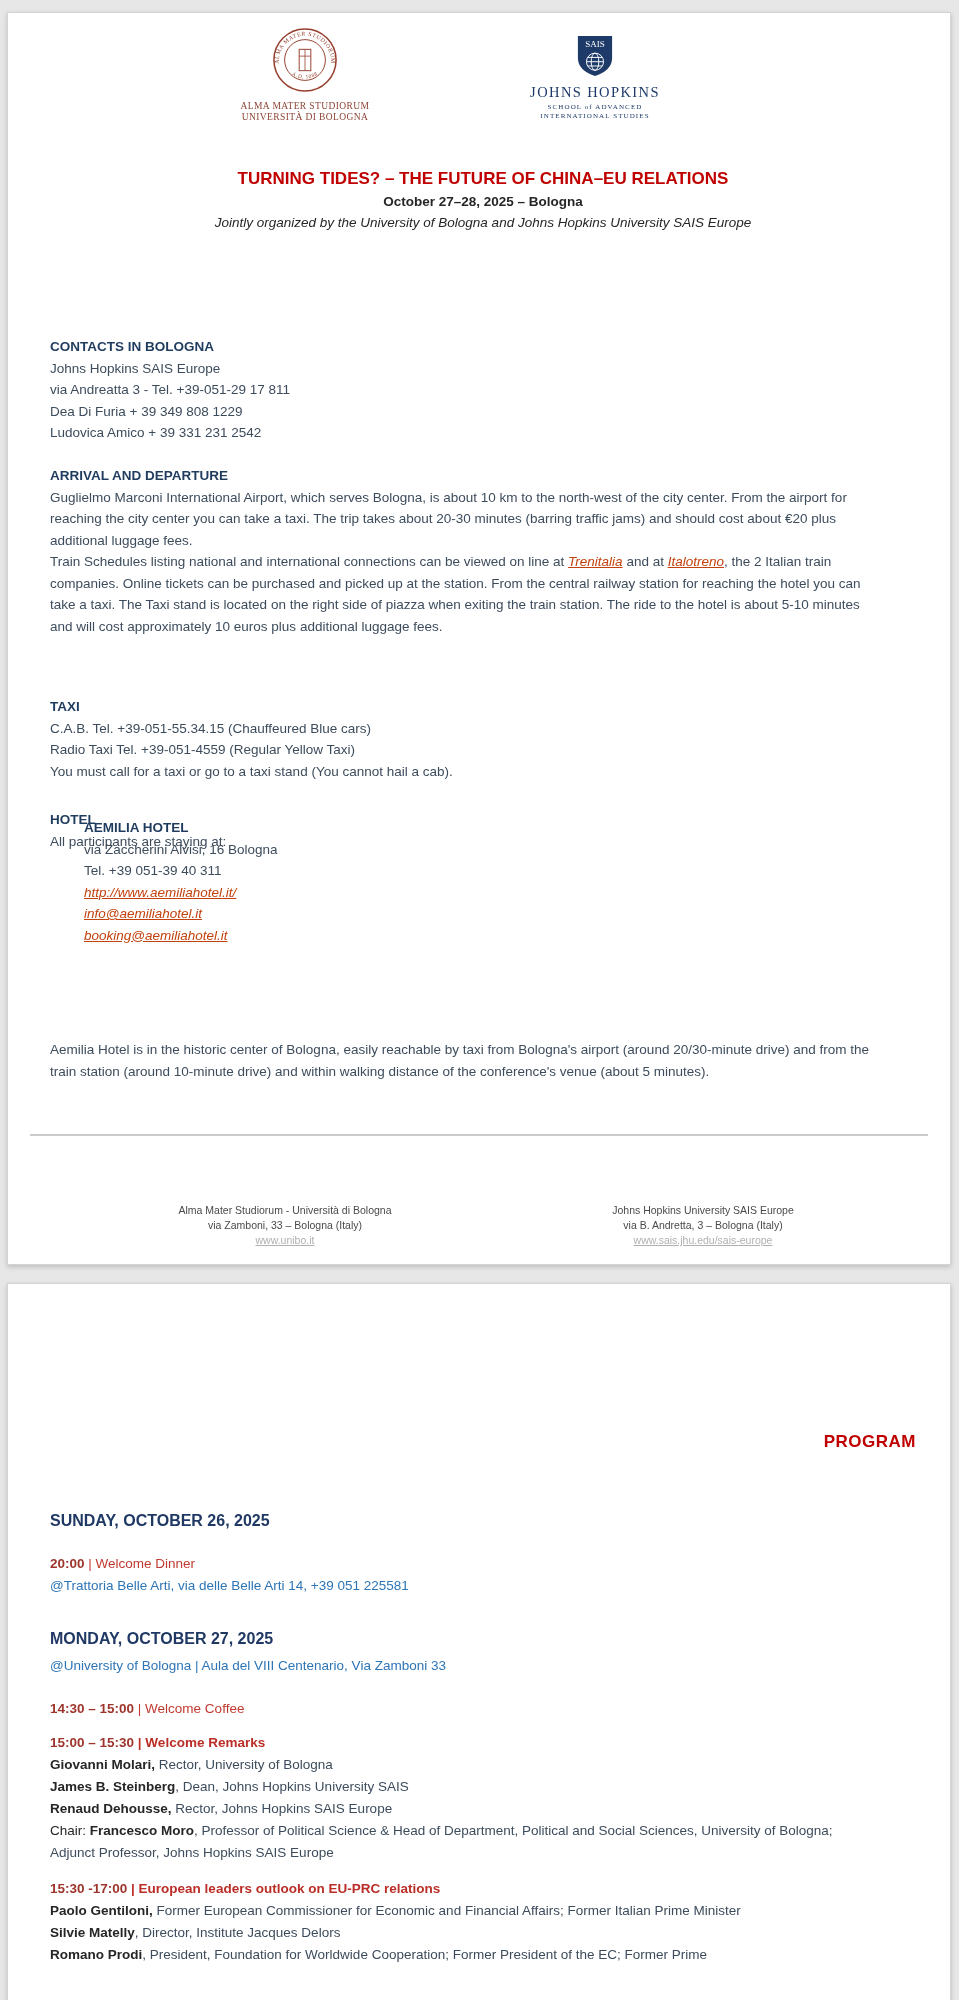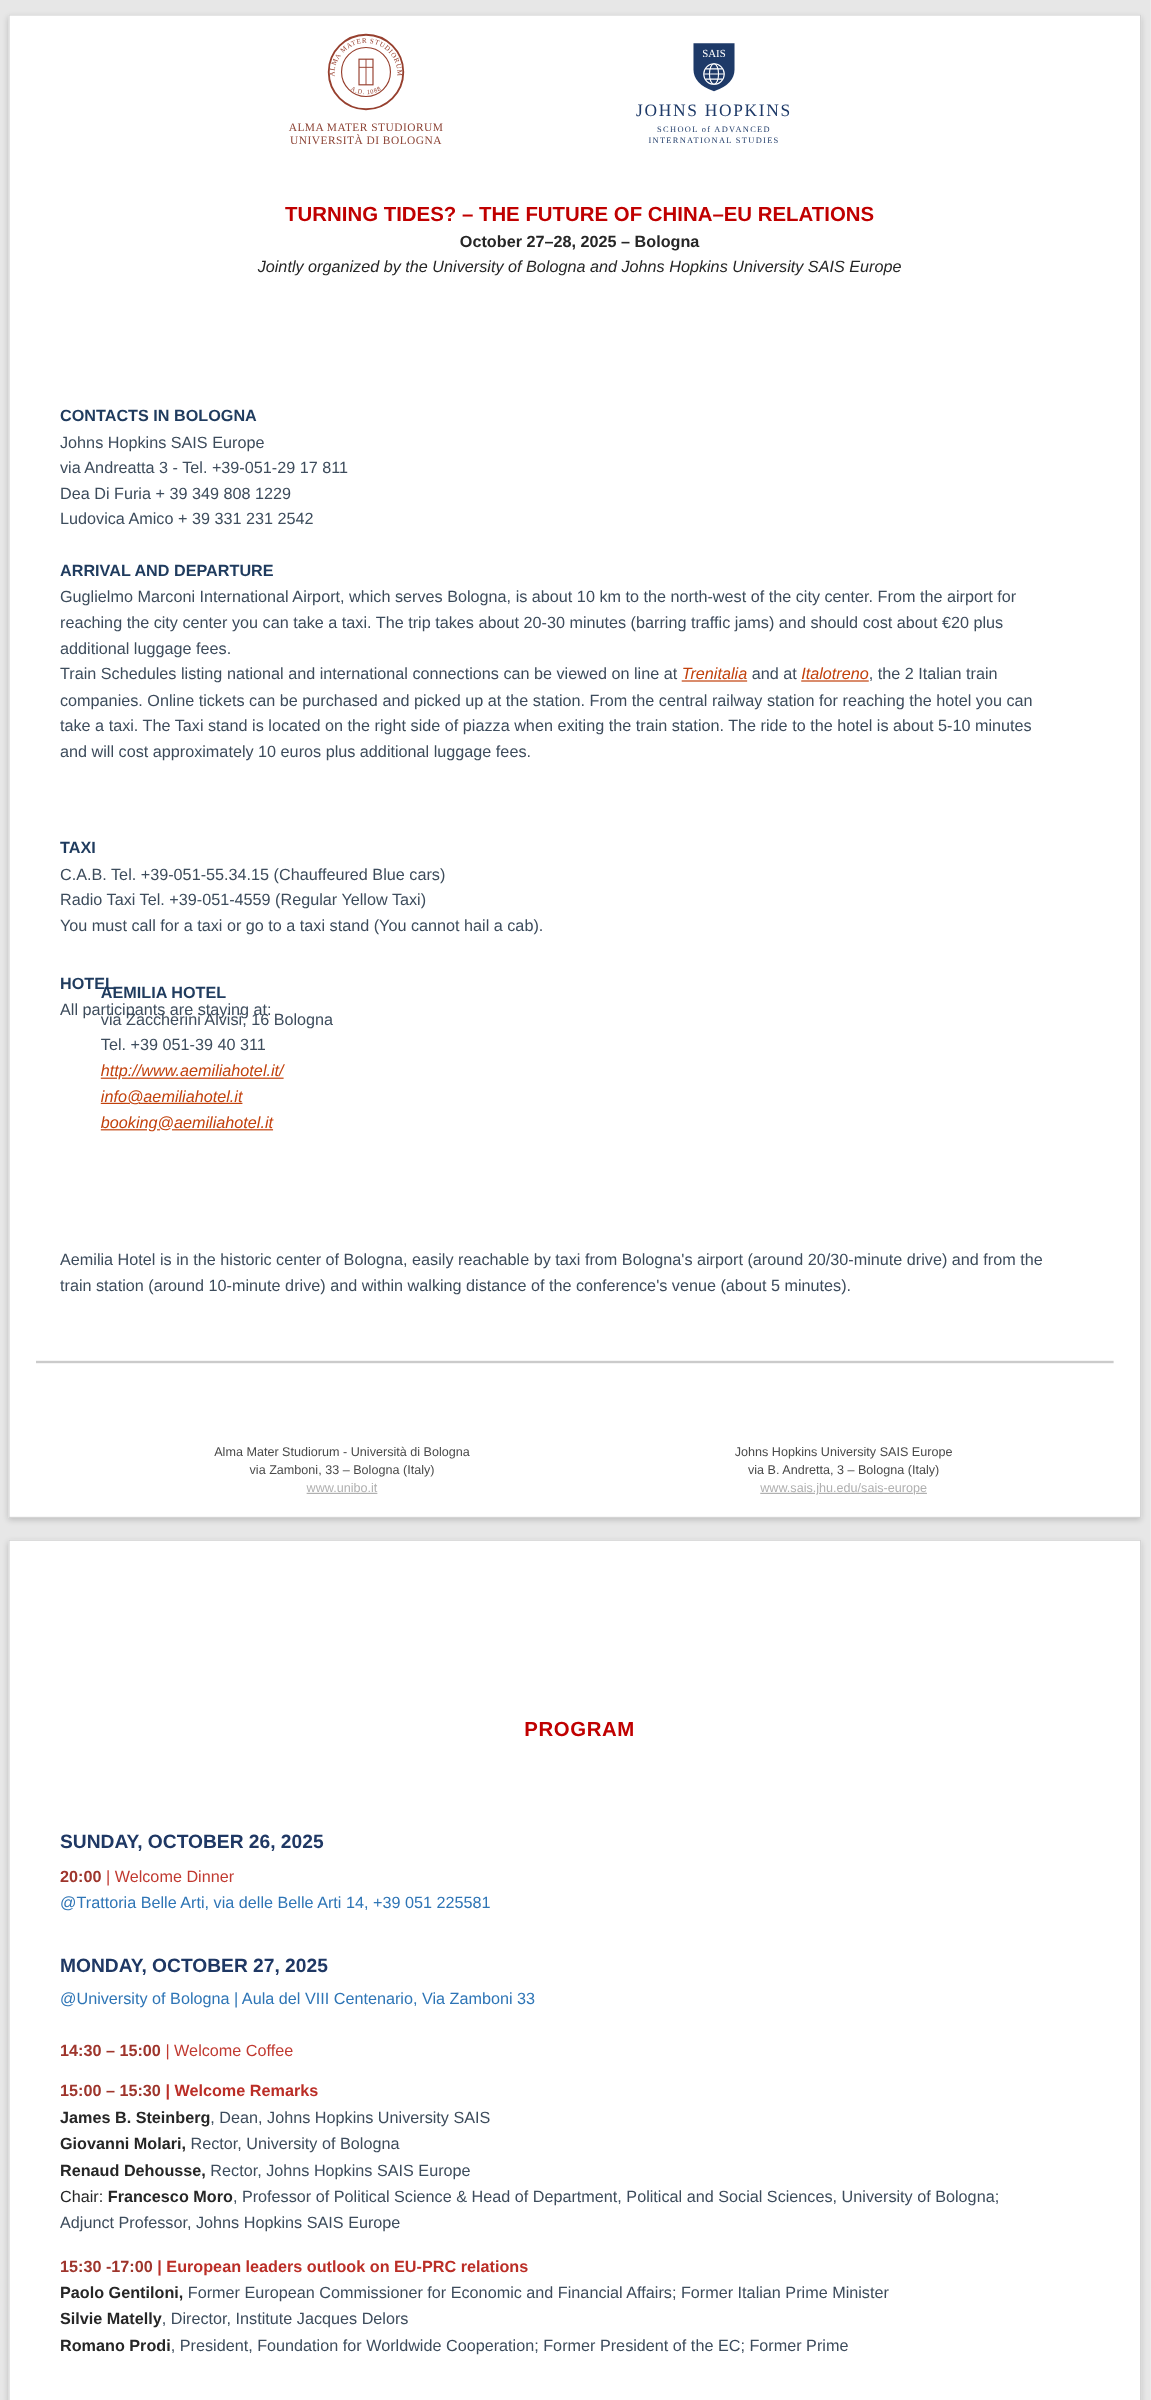--- a/index.html
+++ b/index.html
@@ -44,34 +44,34 @@
   .aemilia{ top:804px;margin-left:34px; }
   .hotel-desc{ top:1026px; }
   .rule{ position:absolute; left:22px; right:22px; top:1121px; height:2px; background:#cbcbcb; }
 
   .footer-col{ position:absolute; text-align:center; font-size:10.5px; line-height:15px; color:#4a4a4a; }
   .footer-left{ left:117px; top:1190px; width:320px; }
   .footer-right{ left:535px; top:1190px; width:320px; }
   .footer-link{ color:#b0b0b0; text-decoration:underline; cursor:pointer; }
 
   
-  .program-title{ top:148px; text-align:center; color:#c00000; font-weight:700;
+  .program-title{ top:148px; text-align:right; color:#c00000; font-weight:700;
     font-size:17px; letter-spacing:.5px; }
   .day-heading{ color:#1f3864; font-weight:700; font-size:16px; line-height:22px; }
   .prog{ font-size:13.5px; line-height:22px; }
   .time-dark{ color:#9e352c; font-weight:700; }
   .sess-red{ color:#c13a31; }
   .sess-red-bold{ color:#bb2e27; font-weight:700; }
   .venue-blue{ color:#2e75b6; }
   .speaker-name{ color:#262626; font-weight:700; }
   .speaker-role{ color:#3d4c5c; }
   .chair-label{ color:#262626; }
   .chair-para{ max-width:800px; }
 
-  .sunday-head{ top:241px; }
+  .sunday-head{ top:226px; }
   .sunday-sess{ top:269px; }
   .monday-head{ top:344px; }
   .monday-venue{ top:371px; }
   .coffee{ top:414px; }
   .remarks{ top:448px; }
   .session2{ top:594px; }
 </style>
 </head>
 <body>
 
@@ -203,24 +203,24 @@
       <span class="time-dark">14:30 – 15:00</span>
       <span class="sess-red">| Welcome Coffee</span>
     </div>
 
     <div class="sec remarks prog">
       <div>
         <span class="time-dark">15:00 – 15:30</span>
         <span class="sess-red-bold">| Welcome Remarks</span>
       </div>
       <div>
+        <span class="speaker-name">Giovanni Molari,</span><span class="speaker-role"> Rector, University of Bologna</span>
+      </div>
+      <div>
         <span class="speaker-name">James B. Steinberg</span><span class="speaker-role">, Dean, Johns Hopkins University SAIS</span>
-      </div>
-      <div>
-        <span class="speaker-name">Giovanni Molari,</span><span class="speaker-role"> Rector, University of Bologna</span>
       </div>
       <div>
         <span class="speaker-name">Renaud Dehousse,</span><span class="speaker-role"> Rector, Johns Hopkins SAIS Europe</span>
       </div>
       <div class="chair-para">
         <span class="chair-label">Chair:</span>
         <span class="speaker-name">Francesco Moro</span><span class="speaker-role">,  Professor of Political Science &amp; Head of Department,  Political and Social Sciences, University of Bologna; Adjunct Professor, Johns Hopkins SAIS Europe</span>
       </div>
     </div>
 

